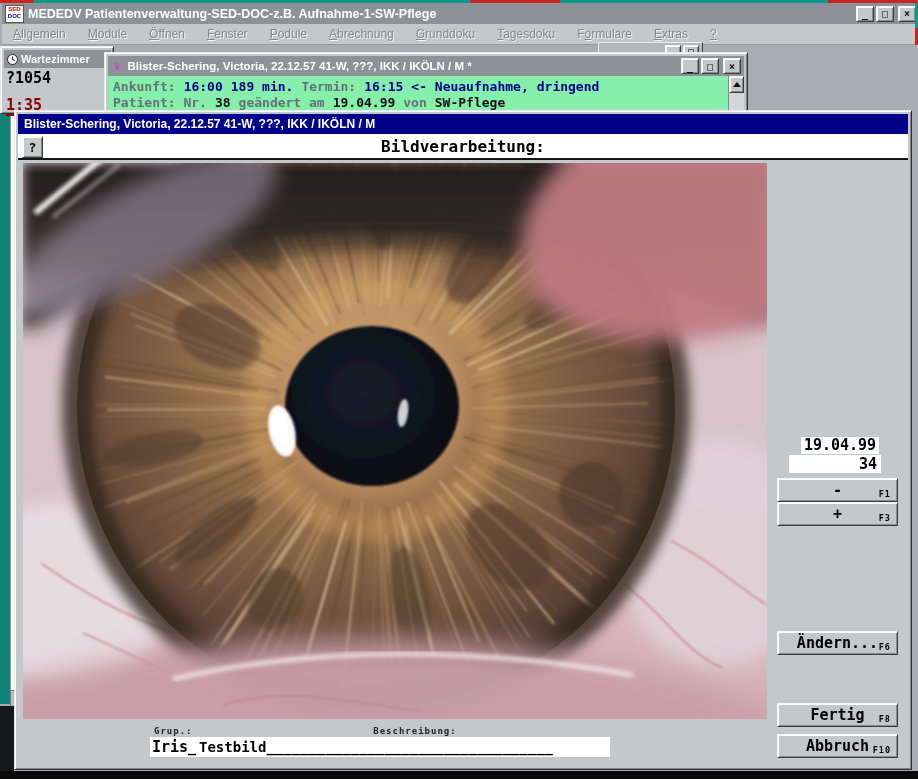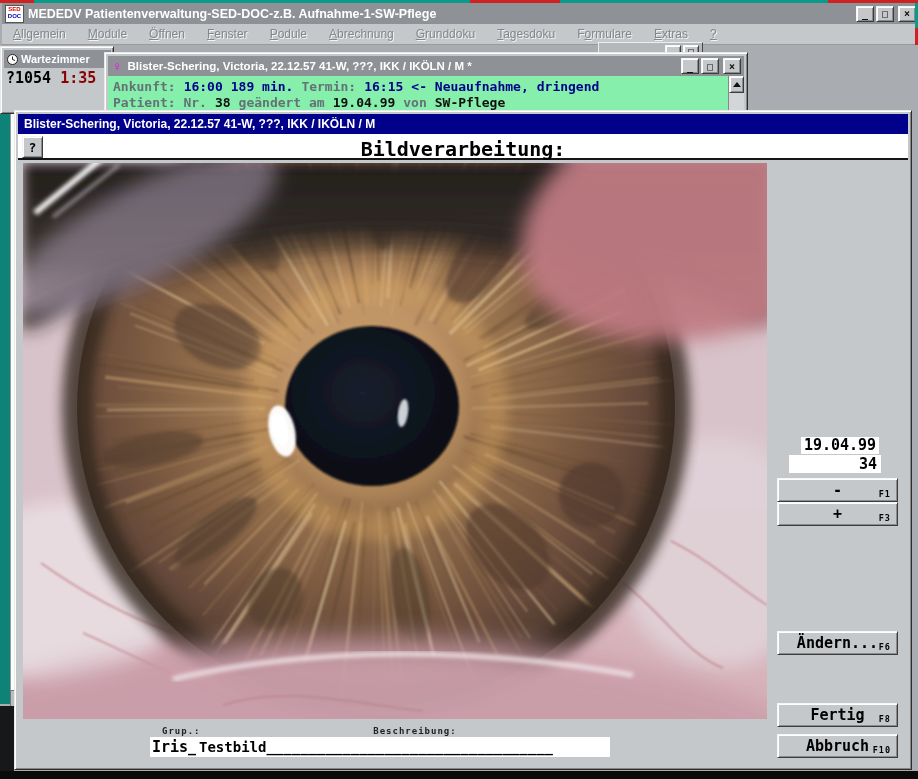--- a/index.html
+++ b/index.html
@@ -31,21 +31,21 @@
   .mt-buttons{margin-left:auto;display:flex;gap:2px;margin-right:3px;}
 
   .menubar{left:2px;top:24px;width:914px;height:20px;background:#c4c8cb;display:flex;align-items:center;
            border-bottom:1px solid #9a9a9a;}
   .menu-item{padding:0 11px;font-size:12px;color:#83878b;text-shadow:1px 1px 0 #f2f3f4;}
   .menu-item u{text-decoration:underline;}
 
   
   .wz-win{left:0;top:46px;width:112px;height:66px;}
   .wz-title{position:absolute;left:3px;top:3px;right:2px;height:18px;font-size:11px;padding-left:3px;overflow:hidden;white-space:nowrap;}
-  .wz-body{position:absolute;left:3px;top:22px;right:2px;bottom:0;font-size:15px;display:flex;gap:9px;padding-left:2px;}
+  .wz-body{position:absolute;left:3px;top:22px;right:2px;bottom:0;font-size:15px;display:flex;gap:9px;padding-left:2px;flex-direction:column;}
   .wz-time{color:#8b0000;border-bottom:2px solid #8b0000;}
 
   
   .bg-frag{left:598px;top:42px;width:100px;height:17px;background:#b4b8bb;
            border:1px solid;border-color:#eee #444 #444 #eee;display:flex;justify-content:flex-end;align-items:center;gap:2px;padding-right:3px;}
   .bg-frag .ctrlbtn{width:14px;height:12px;}
 
   
   .pt-win{left:104px;top:52px;width:642px;height:58px;overflow:hidden;}
   .pt-title{position:absolute;left:3px;top:3px;right:3px;height:20px;font-size:11.5px;padding-left:4px;white-space:nowrap;}
@@ -65,34 +65,34 @@
   .bottom-black{left:0;top:771px;width:918px;height:8px;background:#0a0a0a;}
   .bottom-left-dark{left:0;top:706px;width:14px;height:65px;background:#16181a;}
 
   
   .bv-win{left:14px;top:110px;width:896px;height:658px;}
   .bv-titlebar{position:absolute;left:3px;top:3px;width:890px;height:20px;background:#00008b;color:#fff;
                font-weight:bold;font-size:12px;display:flex;align-items:center;padding-left:6px;box-sizing:border-box;}
   .bv-header{position:absolute;left:3px;top:23px;width:890px;height:26px;background:#fff;border-bottom:2px solid #141414;box-sizing:border-box;}
   .help-btn{position:absolute;left:4px;top:2px;width:19px;height:20px;display:flex;align-items:center;justify-content:center;
             font:bold 13px "DejaVu Sans Mono",monospace;}
-  .bv-header-title{position:absolute;left:0;right:0;top:3px;text-align:center;font-size:20px;color:#000;}
+  .bv-header-title{position:absolute;left:0;right:0;top:3px;text-align:center;font-size:16px;color:#000;}
 
   .photo{position:absolute;left:8px;top:52px;width:744px;height:556px;background:#d8c3ca;overflow:hidden;}
   .photo svg{display:block;width:100%;height:100%;}
 
   .side-date{position:absolute;left:786px;top:326px;width:78px;height:17px;background:#fff;
              font-size:15px;text-align:center;line-height:17px;color:#000;}
   .side-count{position:absolute;left:774px;top:344px;width:92px;height:18px;background:#fff;
              font-size:15px;text-align:right;line-height:18px;padding-right:4px;box-sizing:border-box;color:#000;}
   .side-btn{position:absolute;left:762px;width:119px;height:22px;font-size:15px;color:#000;
             display:flex;align-items:center;justify-content:center;}
   .side-btn .key{position:absolute;right:6px;font-size:8.5px;letter-spacing:1px;margin-top:7px;}
 
-  .grup-label{position:absolute;left:139px;top:615px;font-size:9px;letter-spacing:1px;color:#222;margin-left:8px;}
+  .grup-label{position:absolute;left:139px;top:615px;font-size:9px;letter-spacing:1px;color:#222;}
   .grup-input{position:absolute;left:135px;top:626px;width:46px;height:20px;background:#fff;font-size:15px;line-height:20px;padding-left:2px;box-sizing:border-box;color:#000;}
   .besch-label{position:absolute;left:300px;top:615px;width:200px;text-align:center;font-size:9px;letter-spacing:1px;color:#222;}
   .besch-input{position:absolute;left:181px;top:626px;width:414px;height:20px;background:#fff;font-size:14px;line-height:20px;padding-left:3px;box-sizing:border-box;white-space:nowrap;overflow:hidden;color:#000;}
 </style>
 </head>
 <body>
 
 <div class="screen">
 
   <div class="abs main-titlebar titlebar-gray">

